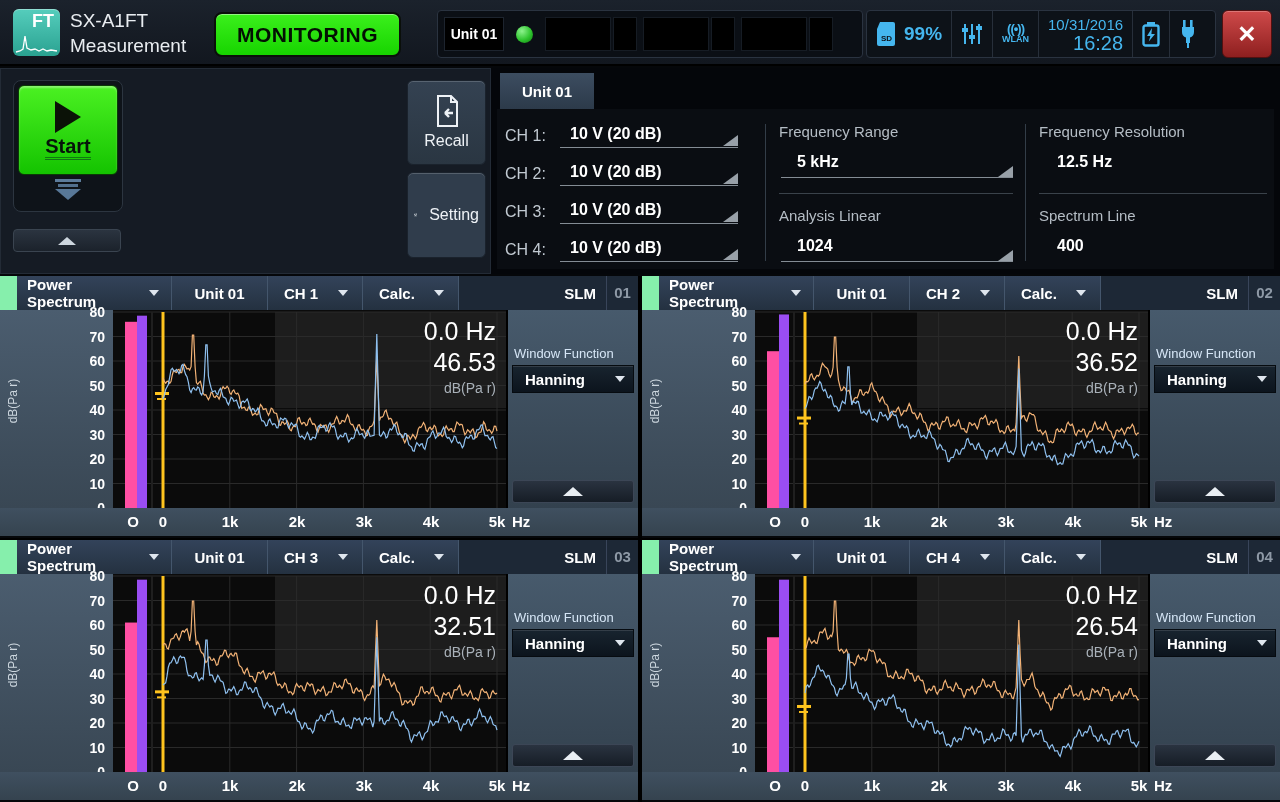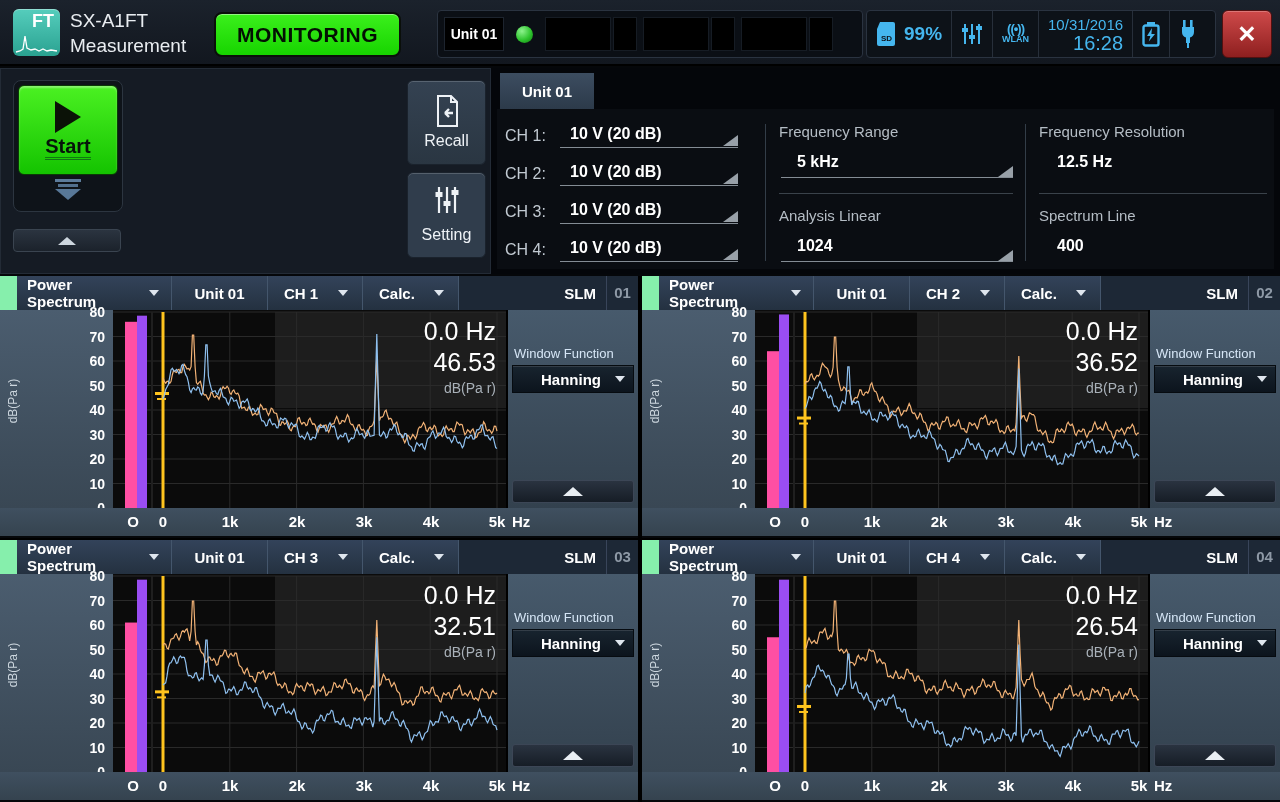--- a/index.html
+++ b/index.html
@@ -43,21 +43,21 @@
   #start-arrow .down-tri{width:0;height:0;border-top:11px solid #587898;border-left:13px solid transparent;border-right:13px solid transparent;}
   #collapse-main{position:absolute;left:12px;top:160px;width:108px;height:23px;background:linear-gradient(#2b3440,#1b222b);border:1px solid #3a4450;border-radius:4px;color:#d7dee6;font-size:11px;display:flex;align-items:center;justify-content:center;}
   #pause-btn{position:absolute;left:131px;top:11px;width:108px;height:107px;border-radius:8px;background:linear-gradient(#b9ddf5,#7fb6e2);border:1px solid #0d141c;box-shadow:inset 0 2px 2px rgba(255,255,255,.5);display:flex;flex-direction:column;align-items:center;justify-content:center;gap:8px;}
   .pause-bars{display:flex;gap:7px;}
   .pause-bars span{display:block;width:10px;height:34px;background:#131f2b;}
   #pause-btn .btn-label{color:#0b1724;font-size:21px;font-weight:bold;}
   #mode-box{position:absolute;left:249px;top:11px;width:148px;height:122px;background:#080b0f;border:1px solid #2b333d;display:flex;flex-direction:column;}
   .mode-line{flex:1;display:flex;align-items:center;justify-content:center;color:#3fb4f2;font-size:23px;border-bottom:1px solid #3a424a;}
   .mode-line:last-child{border-bottom:none;}
   #recall-btn{position:absolute;left:406px;top:11px;width:79px;height:85px;border-radius:6px;background:linear-gradient(#40506244,#2a3642);background-color:#303d4c;border:1px solid #1a222c;box-shadow:inset 0 1px 0 rgba(255,255,255,.18);display:flex;flex-direction:column;align-items:center;justify-content:center;gap:5px;color:#eef2f6;font-size:16px;}
-  #setting-btn{position:absolute;left:406px;top:103px;width:79px;height:86px;border-radius:6px;background-color:#303d4c;border:1px solid #1a222c;box-shadow:inset 0 1px 0 rgba(255,255,255,.18);display:flex;flex-direction:column;align-items:center;justify-content:center;gap:12px;color:#eef2f6;font-size:16px;}
+  #setting-btn{position:absolute;left:406px;top:103px;width:79px;height:86px;border-radius:6px;background-color:#303d4c;border:1px solid #1a222c;box-shadow:inset 0 1px 0 rgba(255,255,255,.18);display:flex;flex-direction:row;align-items:center;justify-content:center;gap:12px;color:#eef2f6;font-size:16px;}
 
   
   #unit-panel{position:absolute;left:491px;top:68px;width:789px;height:206px;background:#04060a;}
   #unit-tab{position:absolute;left:9px;top:5px;width:94px;height:36px;background:linear-gradient(#42536688,#2c3a4a);background-color:#36465a;color:#fff;font-size:15px;font-weight:bold;display:flex;align-items:center;justify-content:center;}
   #unit-body{position:absolute;left:6px;top:41px;width:777px;height:160px;background:#0a0d12;}
   .ch-row{position:absolute;left:8px;height:30px;display:flex;align-items:center;}
   .ch-label{color:#c2cad2;font-size:16px;width:55px;}
   .ch-value{position:relative;width:178px;color:#fff;font-size:16px;font-weight:bold;border-bottom:1px solid #848c94;padding:0 0 4px 10px;}
   .fold-tri{position:absolute;right:0;bottom:1px;width:0;height:0;border-left:15px solid transparent;border-bottom:11px solid #98a0a8;}
   .vdiv{position:absolute;top:15px;bottom:8px;width:1px;background:#333d48;}
@@ -85,21 +85,21 @@
   .ytick{position:absolute;right:8px;width:40px;text-align:right;color:#fff;font-size:14px;font-weight:bold;line-height:16px;}
   .plot{position:absolute;left:113px;top:0;width:393px;height:198px;background:#0b0b0b;}
   .plot svg{position:absolute;left:0;top:0;}
   .readout{position:absolute;right:10px;top:6px;text-align:right;color:#fff;}
   .r-freq{font-size:25px;line-height:30px;}
   .r-val{font-size:25px;line-height:32px;}
   .r-unit{font-size:14px;line-height:20px;color:#a9b1b9;}
   .sidebar{position:absolute;left:508px;top:0;width:130px;height:198px;background:linear-gradient(#475a6c,#33414e);}
   .divbar{position:absolute;left:506px;top:0;width:2px;height:198px;background:#000;}
   .wf-label{position:absolute;left:6px;top:36px;color:#d6e6f6;font-size:13px;}
-  .wf-dd{position:absolute;left:4px;top:55px;width:122px;height:28px;background:linear-gradient(#18242f,#0c141d);border:1px solid #060b10;display:flex;align-items:center;justify-content:space-between;padding:0 8px 0 28px;color:#fff;font-size:15px;font-weight:bold;box-shadow:inset 0 1px 0 rgba(255,255,255,.12);}
+  .wf-dd{position:absolute;left:4px;top:55px;width:122px;height:28px;background:linear-gradient(#18242f,#0c141d);border:1px solid #060b10;display:flex;align-items:center;justify-content:space-between;padding:0 8px 0 12px;color:#fff;font-size:15px;font-weight:bold;box-shadow:inset 0 1px 0 rgba(255,255,255,.12);}
   .collapse-btn{position:absolute;left:4px;top:170px;width:122px;height:23px;background:linear-gradient(#2a3340,#161d26);border:1px solid #3c4document656;border:1px solid #3c4656;border-radius:3px;color:#e9eef3;font-size:11px;display:flex;align-items:center;justify-content:center;}
   .up-tri{width:0;height:0;border-bottom:9px solid #e9eef3;border-left:10px solid transparent;border-right:10px solid transparent;}
   .p-axis{position:absolute;left:0;top:232px;width:638px;height:28px;background:linear-gradient(#42546576,#35434f);background-color:#3d4c5b;}
   .xlab{position:absolute;top:5px;transform:translateX(-50%);color:#fff;font-size:15px;font-weight:bold;}
   .xunit{position:absolute;top:5px;color:#fff;font-size:15px;font-weight:bold;}
   .p-footpad{position:absolute;left:0;top:260px;width:638px;height:2px;background:#05070a;}
   button{cursor:pointer;}
 </style>
 </head>
 <body>

